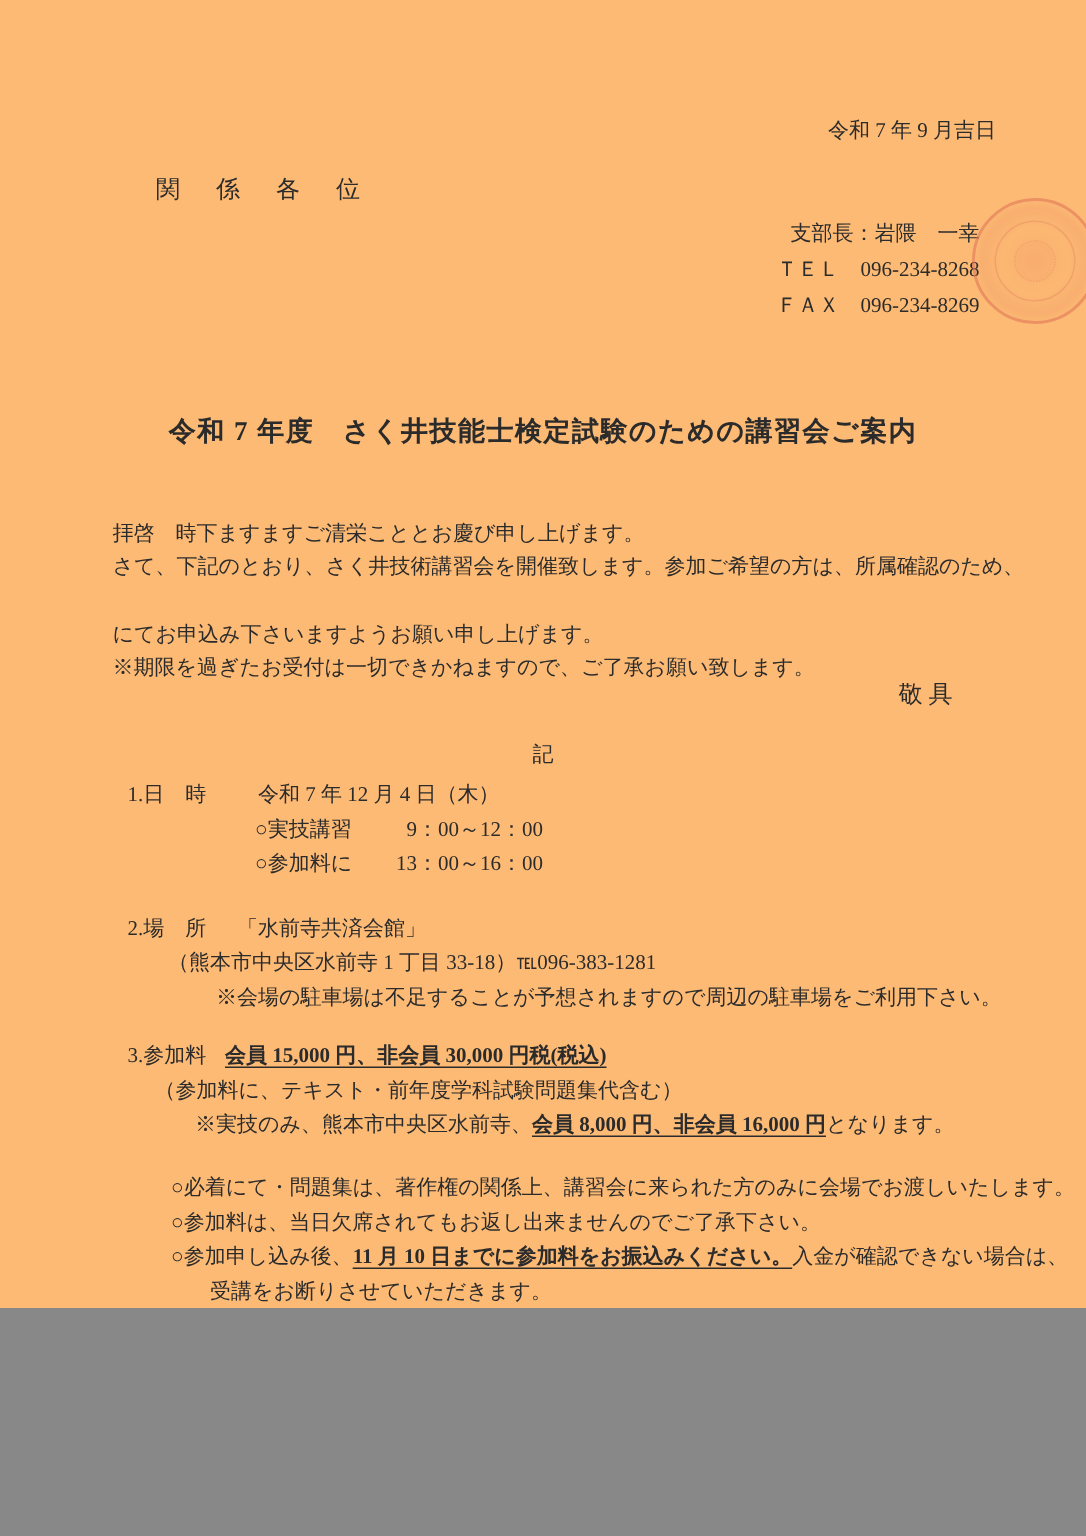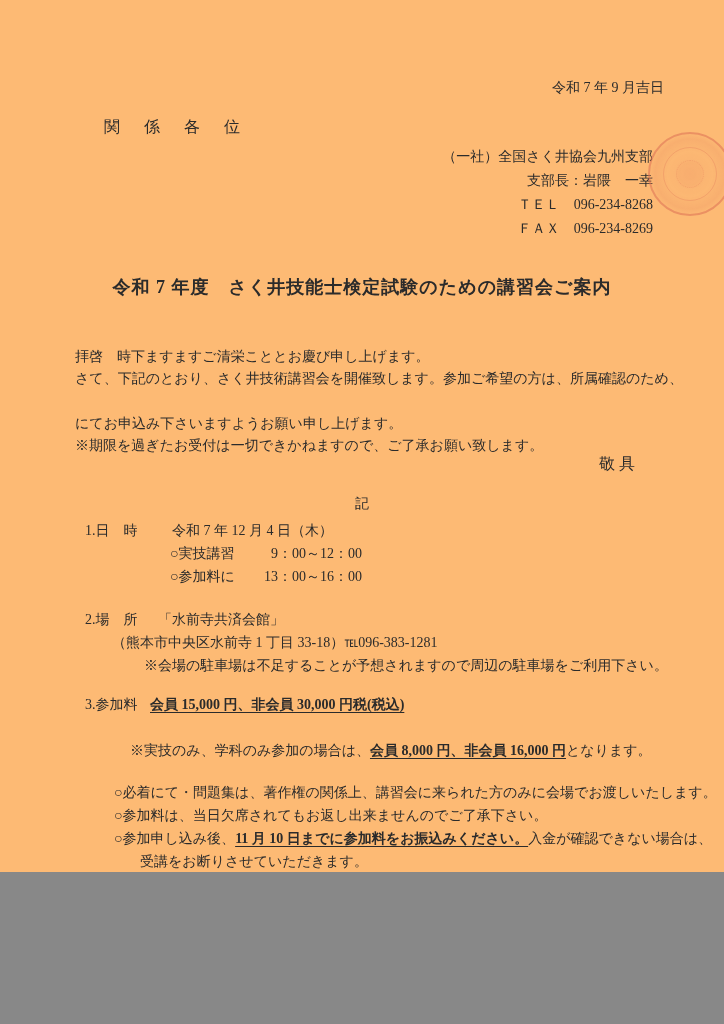--- a/index.html
+++ b/index.html
@@ -99,21 +99,20 @@
 </head>
 <body>
 
 <div class="page">
 
   <div class="ln date-line">令和 7 年 9 月吉日</div>
 
   <div class="ln recipient-line">関　係　各　位</div>
 
   <div class="sender-block">
-    <div>（一社）全国さく井協会九州支部</div>
     <div>支部長：岩隈　一幸</div>
     <div>ＴＥＬ　096-234-8268</div>
     <div>ＦＡＸ　096-234-8269</div>
   </div>
 
   <div class="stamp"></div>
 
   <h1 class="doc-title">令和 7 年度　さく井技能士検定試験のための講習会ご案内</h1>
 
   <div class="ln b-greeting">拝啓　時下ますますご清栄こととお慶び申し上げます。</div>
@@ -136,22 +135,23 @@
 
   <div class="ln row-place">
     <span class="sec-label">2.場　所</span><span>「水前寺共済会館」</span>
   </div>
   <div class="ln row-address">（熊本市中央区水前寺 1 丁目 33-18）℡096-383-1281</div>
   <div class="ln row-parking">※会場の駐車場は不足することが予想されますので周辺の駐車場をご利用下さい。</div>
 
   <div class="ln row-fee">
     <span class="sec-label">3.参加料</span><span class="emph">会員 15,000 円、非会員 30,000 円税(税込)</span>
   </div>
+  <div class="ln row-includes">（参加料に、テキスト・前年度学科試験問題集代含む）</div>
   <div class="ln row-partial">
-    <span>※実技のみ、学科のみ参加の場合は、</span><span class="emph">会員 8,000 円、非会員 16,000 円</span><span>となります。</span>
+    <span>※実技のみ、熊本市中央区水前寺、</span><span class="emph">会員 8,000 円、非会員 16,000 円</span><span>となります。</span>
   </div>
 
   <div class="ln row-note1">○必着にて・問題集は、著作権の関係上、講習会に来られた方のみに会場でお渡しいたします。</div>
   <div class="ln row-note2">○参加料は、当日欠席されてもお返し出来ませんのでご了承下さい。</div>
   <div class="ln row-note3">
     <span>○参加申し込み後、</span><span class="emph">11 月 10 日までに参加料をお振込みください。</span><span>入金が確認できない場合は、</span>
   </div>
   <div class="ln row-note3cont">受講をお断りさせていただきます。</div>
 
 </div>

